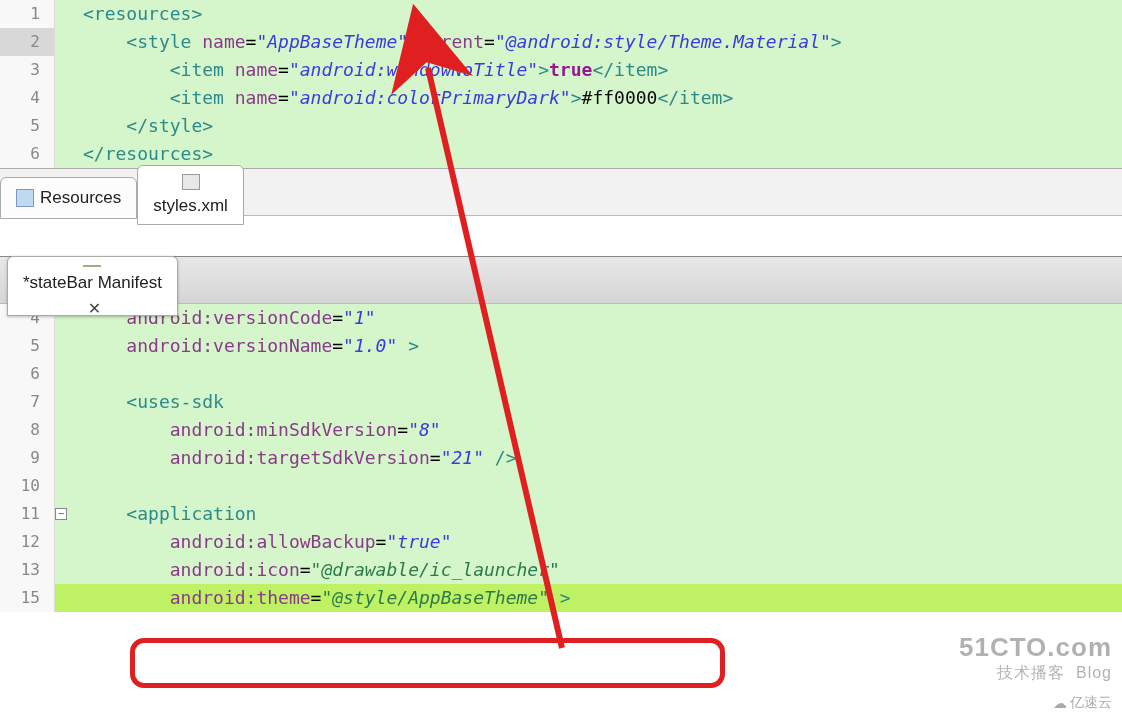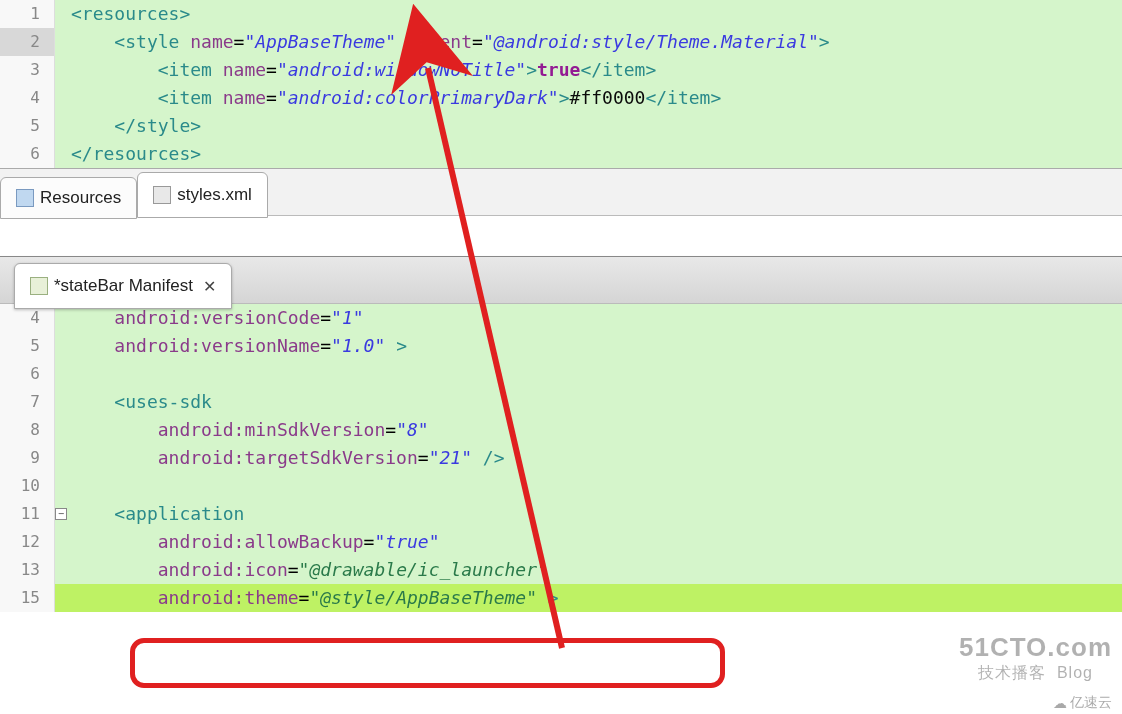--- a/index.html
+++ b/index.html
@@ -31,21 +31,21 @@
     text-align: right;
     padding-right: 14px;
     color: #888;
     font-family: "Menlo", "Monaco", monospace;
     font-size: 16px;
     background: #f8f8f8;
     border-right: 1px solid #ddd;
     flex-shrink: 0;
   }
   .line-content {
-    padding-left: 16px;
+    padding-left: 28px;
     flex: 1;
     font-family: "Menlo", "Monaco", monospace;
     font-size: 18px;
   }
   .hl-current { background: #cbedc0; }
   .hl-normal { background: #d5f5cb; }
   .hl-lilac { background: #bef264; }
   .gutter-hl { background: #d8d8d8; }
   
   .t-tag { color: #2a8a8a; }
@@ -76,39 +76,40 @@
     border: 1px solid #aaa;
     border-radius: 6px 6px 0 0;
     background: #fcfcfc;
     height: 42px;
     position: relative;
     top: 6px;
   }
   .tab.active {
     background: #fff;
     top: 3px;
-    height: 46px;
+    height: 60px;
     z-index: 2;
+    flex-direction: column;
   }
   .tab-icon {
     width: 18px;
     height: 18px;
     display: inline-flex;
     align-items: center;
     justify-content: center;
   }
   .icon-resource { background: #c0d8f0; border: 1px solid #7a9ac0; }
   .icon-xml { background: #e8e8e8; border: 1px solid #999; }
   .icon-manifest { background: #e8f0d8; border: 1px solid #9ab080; }
   .close-x { font-family: sans-serif; color: #444; margin-left: 4px; font-size: 16px; }
   
   .second-tabbar {
     border-top: 1px solid #888;
     background: linear-gradient(#e8e8e8, #d5d5d5);
-    padding-left: 14px;
+    padding-left: 7px;
     padding-top: 6px;
     box-shadow: 0 1px 2px rgba(0,0,0,0.15);
   }
   .second-tabbar .tab.active {
     box-shadow: 0 1px 3px rgba(0,0,0,0.25);
   }
   
   .fold-minus {
     position: absolute;
     left: 55px;
@@ -136,21 +137,21 @@
     border-radius: 14px;
     pointer-events: none;
     z-index: 49;
   }
   
   .watermark {
     position: absolute;
     right: 10px;
     bottom: 30px;
     font-family: Arial, sans-serif;
-    text-align: center;
+    text-align: right;
     opacity: 0.45;
     pointer-events: none;
     z-index: 40;
     color: #555;
   }
   .watermark .big { font-size: 26px; font-weight: 900; letter-spacing: 1px; }
   .watermark .small { font-size: 16px; letter-spacing: 1px; }
   .watermark2 {
     position: absolute;
     right: 10px;

